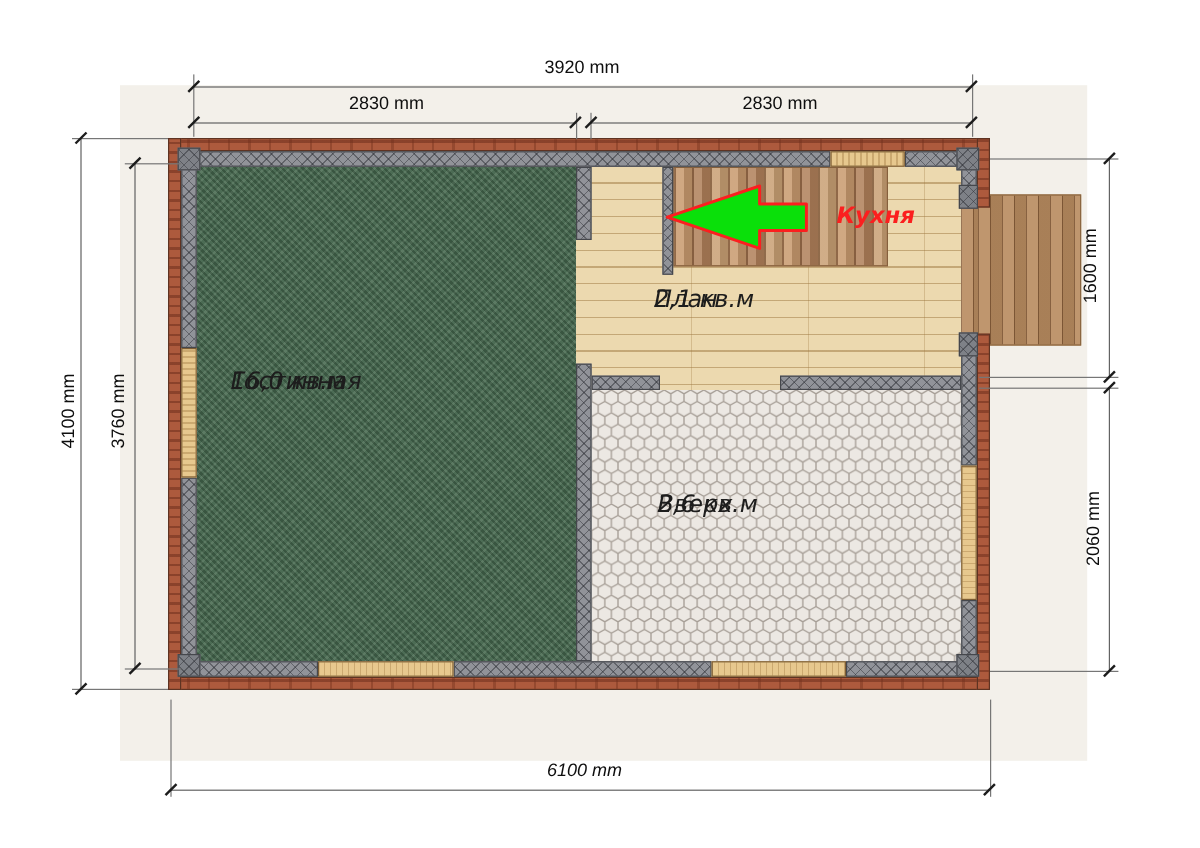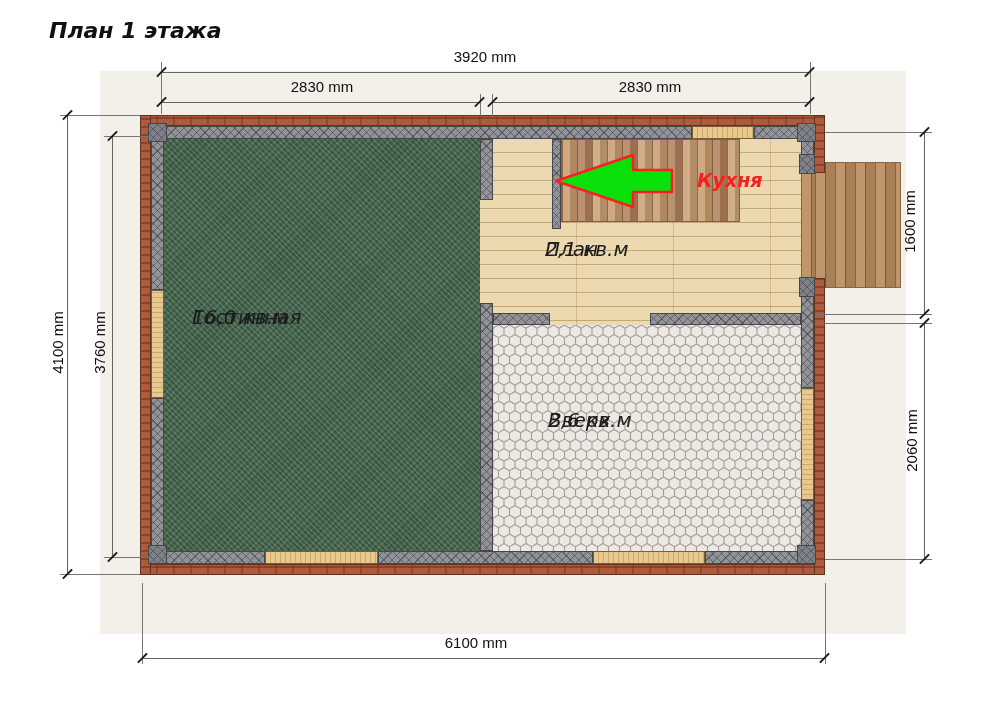--- a/index.html
+++ b/index.html
@@ -65,21 +65,20 @@
               font-size:20px;line-height:28px;text-align:center;}
   .room-label div{position:static;}
   .up-label{font-family:"DejaVu Sans",sans-serif;font-style:italic;font-weight:bold;
             font-size:19px;color:#fb1f1f;white-space:nowrap;}
 </style>
 </head>
 <body>
 
 <div id="canvas">
 
-  <div class="title" style="left:49px;top:18px;">План 1 этажа</div>
 
   <div class="panel" style="left:100px;top:71px;width:806px;height:563px;"></div>
 
   <div class="carpet" style="left:164px;top:139px;width:316px;height:412px;"></div>
   <div class="hallwood" style="left:480px;top:139px;width:321px;height:186px;"></div>
   <div style="left:493px;top:325px;width:308px;height:226px;">
     <svg width="308" height="226" style="position:absolute;left:0;top:0;">
       <defs>
         <pattern id="hex" width="11" height="19" patternUnits="userSpaceOnUse">
           <rect width="11" height="19" fill="#ece8e3"></rect>
@@ -206,15 +205,15 @@
   </div>
   <div class="dim-label rot" style="left:861px;top:432px;width:100px;">2060 mm</div>
 
   <div class="xl-v" style="left:142px;top:583px;height:81px;"></div>
   <div class="xl-v" style="left:825px;top:583px;height:81px;"></div>
 
   <div class="dl-h" style="left:142px;top:658px;width:683px;">
     <span class="tick a"></span>
     <span class="tick b"></span>
   </div>
-  <div class="dim-label" style="left:416px;top:634px;width:120px;">6100 mm</div>
+  <div class="dim-label" style="left:427px;top:634px;width:120px;font-style:italic;">6100 mm</div>
 
 </div>
 
 </body></html>

